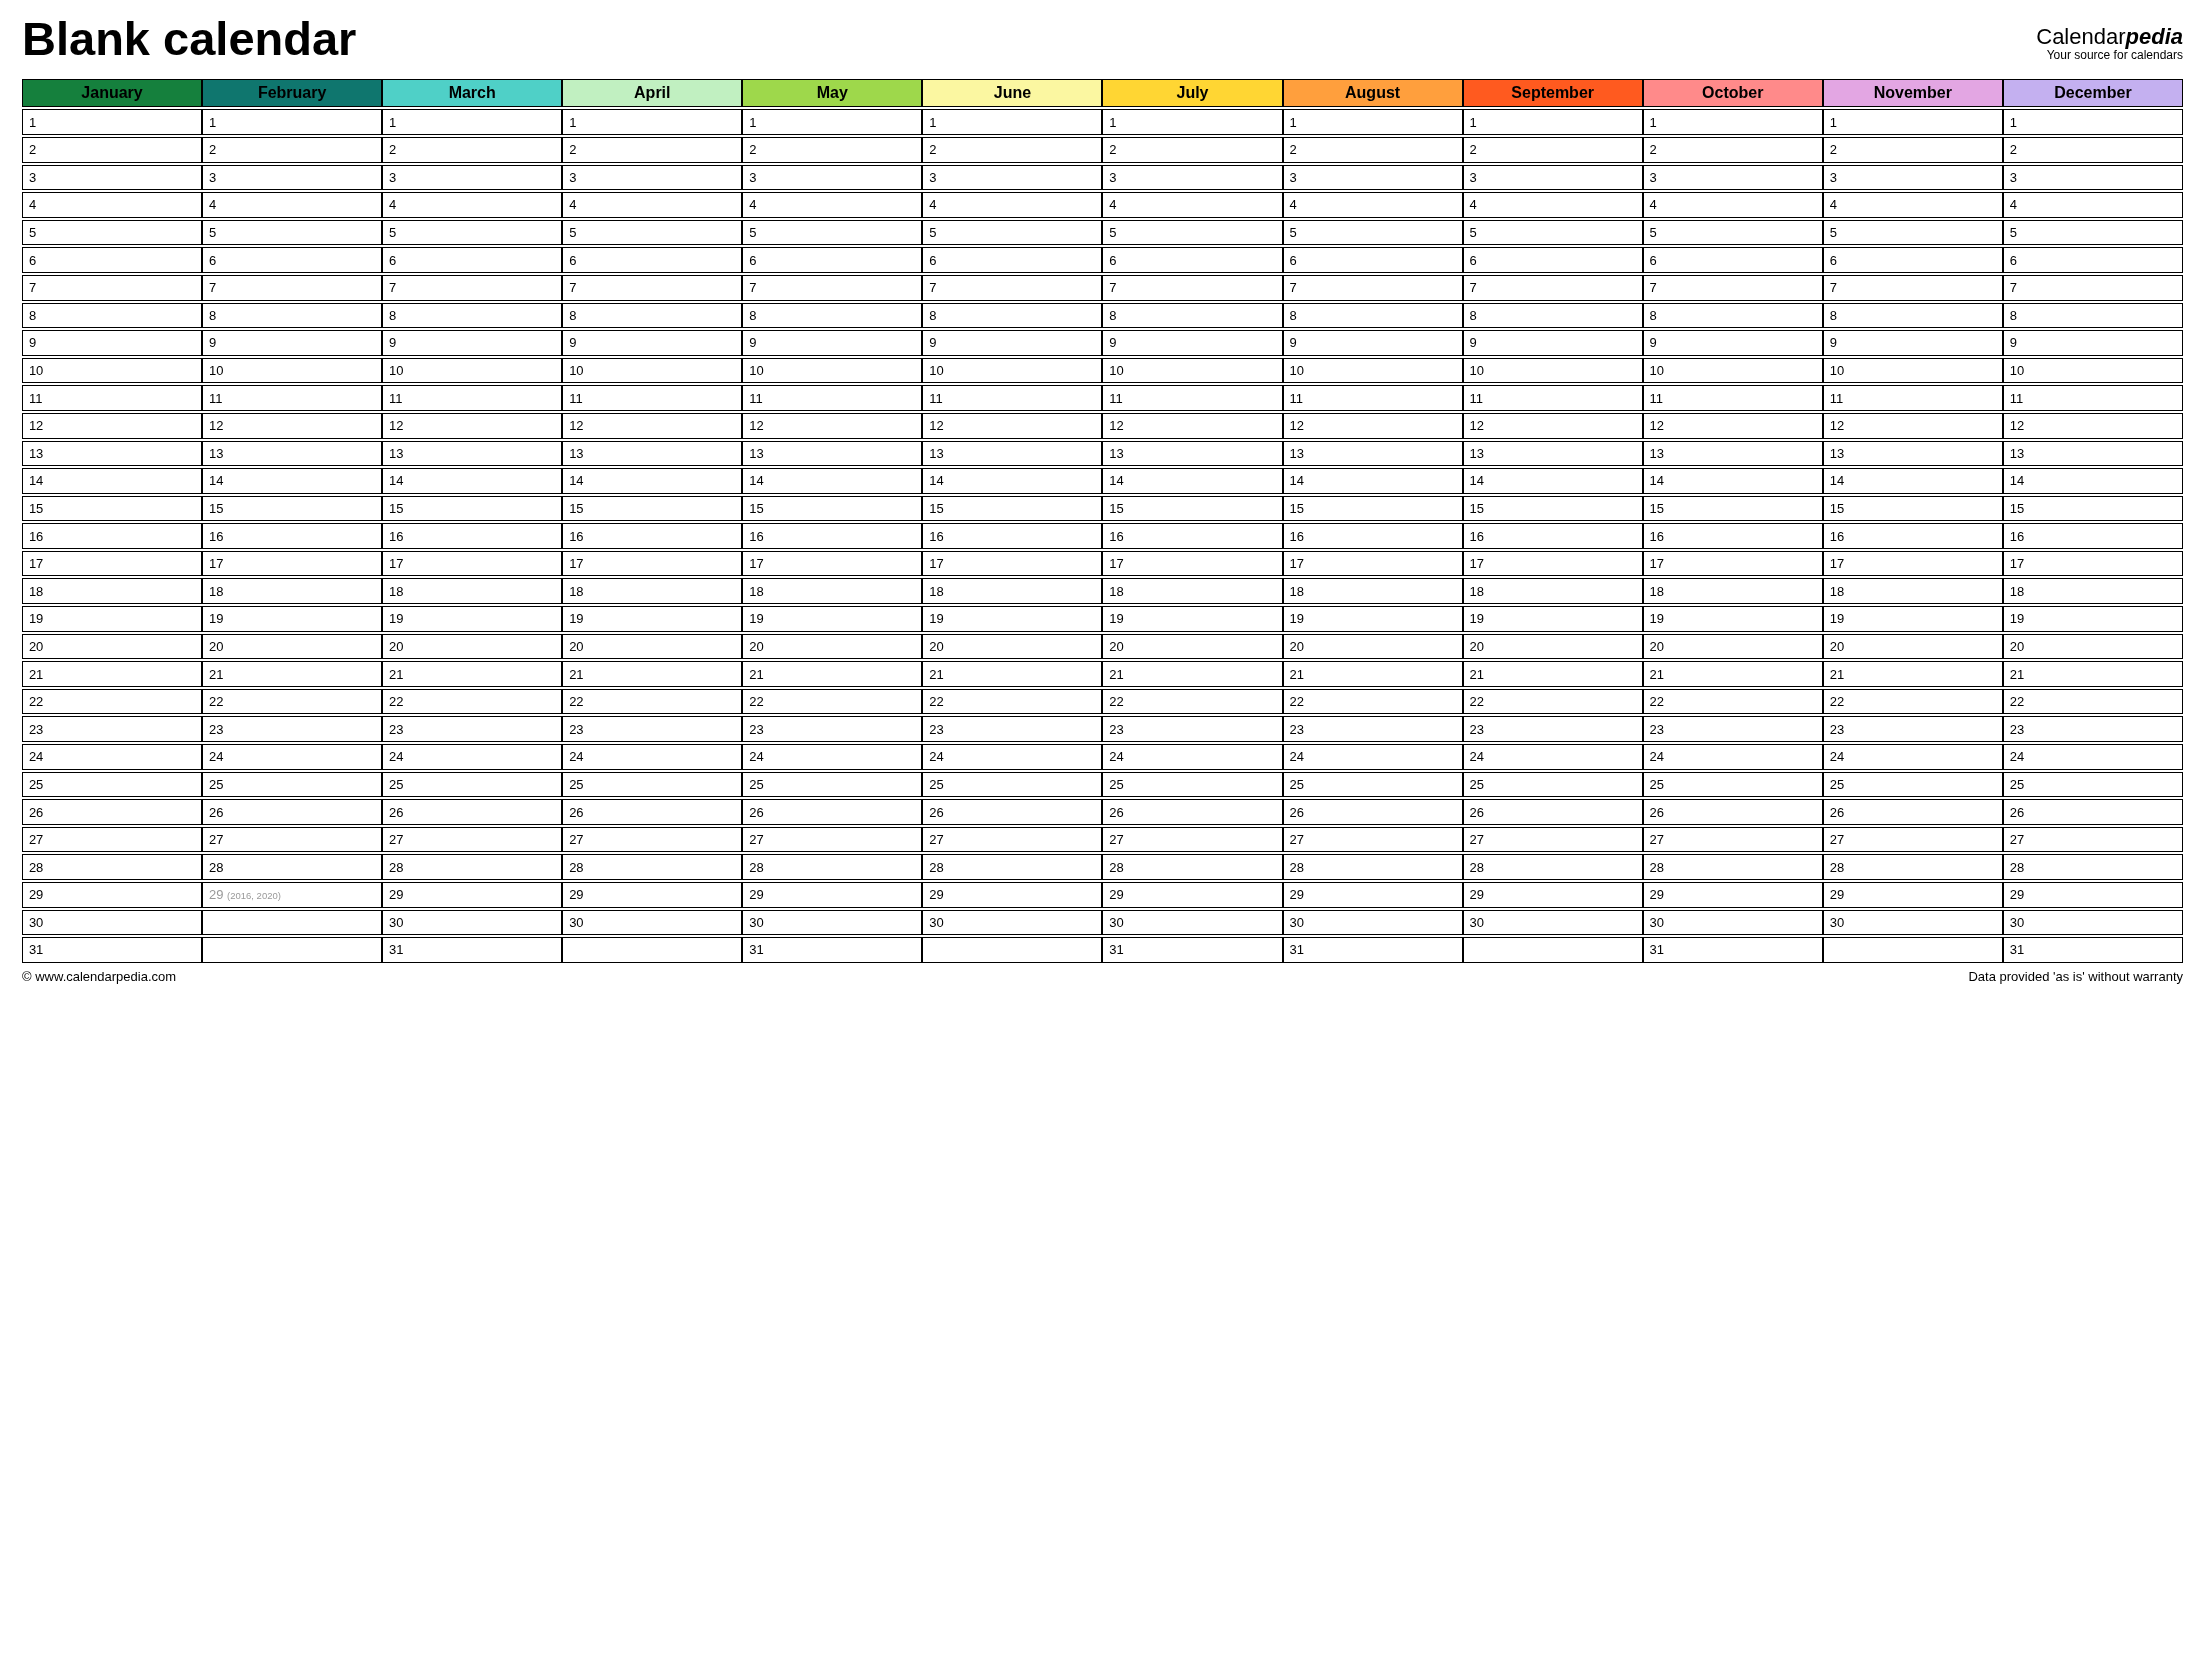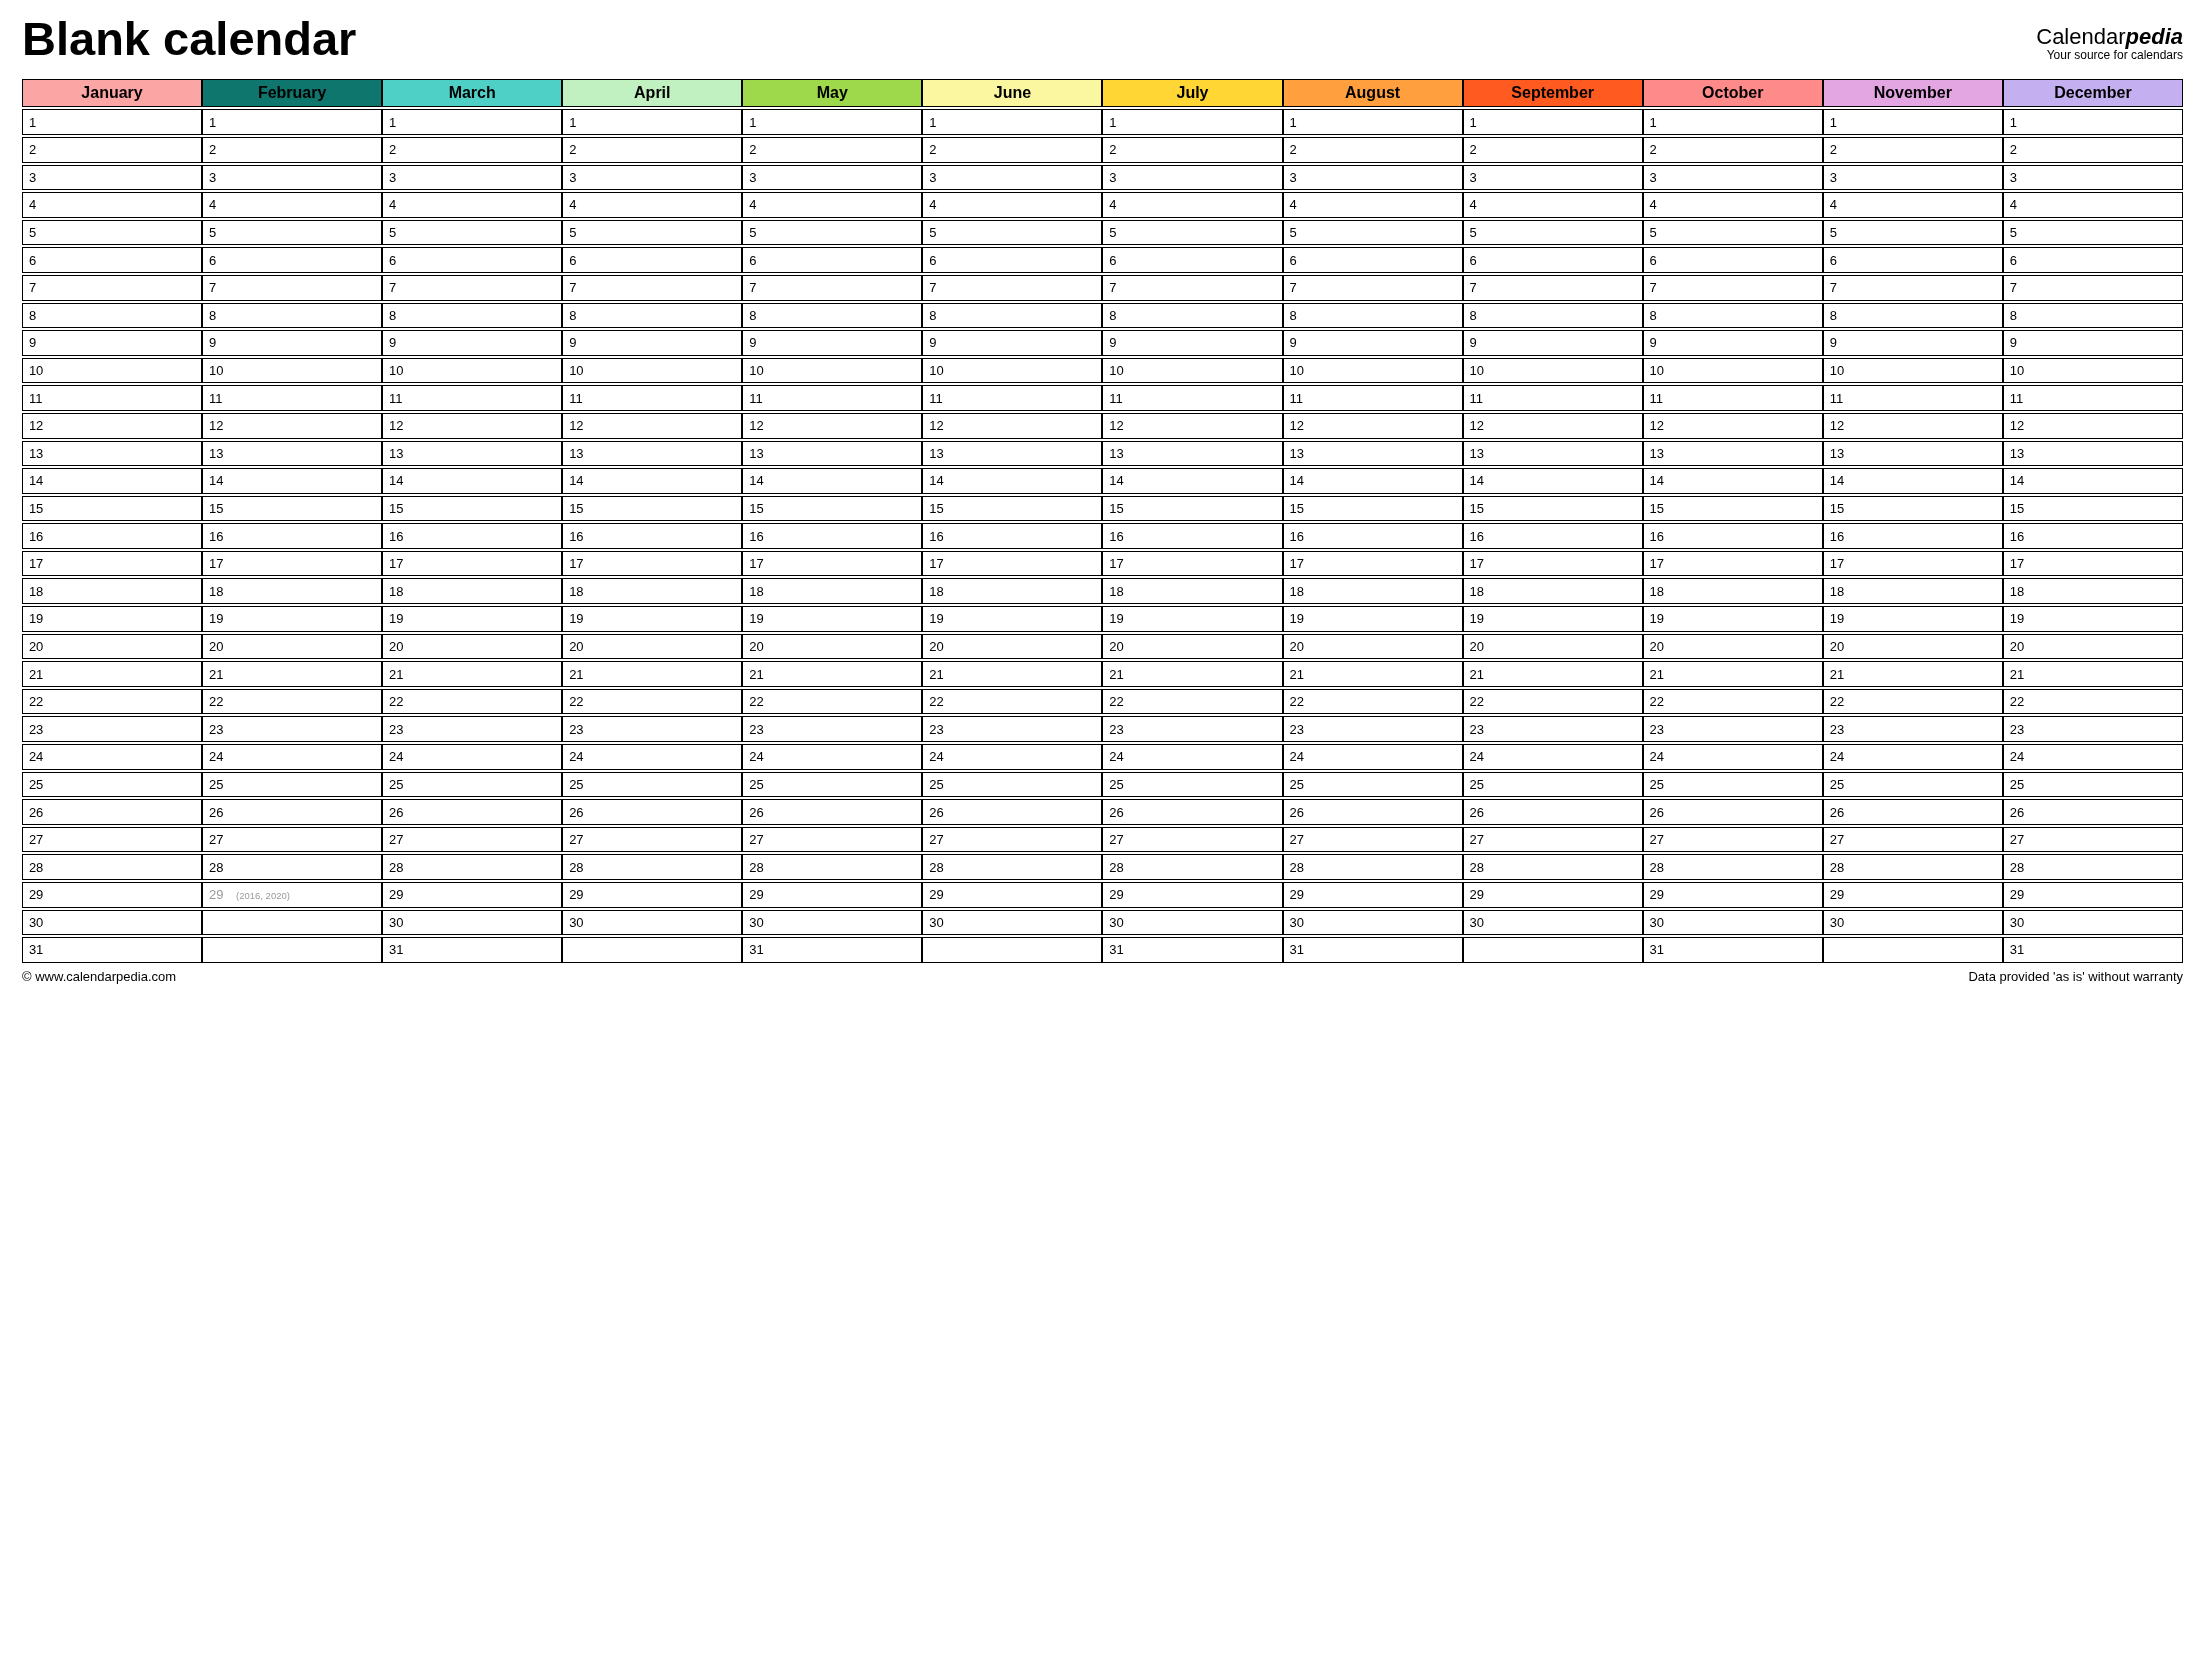--- a/index.html
+++ b/index.html
@@ -45,21 +45,21 @@
     background: #fff;
   }
   table.cal th {
     text-align: center;
     font-weight: bold;
     font-size: 16px;
     height: 28px;
     padding: 4.4px 2.9px;
   }
   td.grey { background: #bfbfbf; }
-  td .note { color: #999; font-size: 9.5px; margin-left: 9px; }
+  td .note { color: #999; font-size: 9.5px; }
   .footer {
     display: flex;
     justify-content: space-between;
     margin-top: 4.4px;
     font-size: 13px;
   }
 </style>
 </head>
 <body>
 
@@ -69,21 +69,21 @@
     <div class="brand-main">
       <span>Calendar</span><span class="pedia">pedia</span>
     </div>
     <div class="brand-tag">Your source for calendars</div>
   </div>
 </div>
 
 <table class="cal">
   <thead>
       <tr id="head-row">
-        <th style="background-color: #fca5a5;">January</th>
+        <th style="background-color: #15803d;">January</th>
         <th style="background-color: #0f766e;">February</th>
         <th style="background-color: rgb(79, 208, 199);">March</th>
         <th style="background-color: rgb(193, 240, 193); margin-left: 8px;">April</th>
         <th style="background-color: rgb(158, 216, 75);">May</th>
         <th style="background-color: rgb(251, 247, 161);">June</th>
         <th style="background-color: rgb(255, 214, 51);">July</th>
         <th style="background-color: rgb(255, 159, 61);">August</th>
         <th style="background-color: rgb(255, 90, 31);">September</th>
         <th style="background-color: rgb(255, 138, 138); text-align: center;">October</th>
         <th style="background-color: rgb(227, 166, 227);">November</th>

